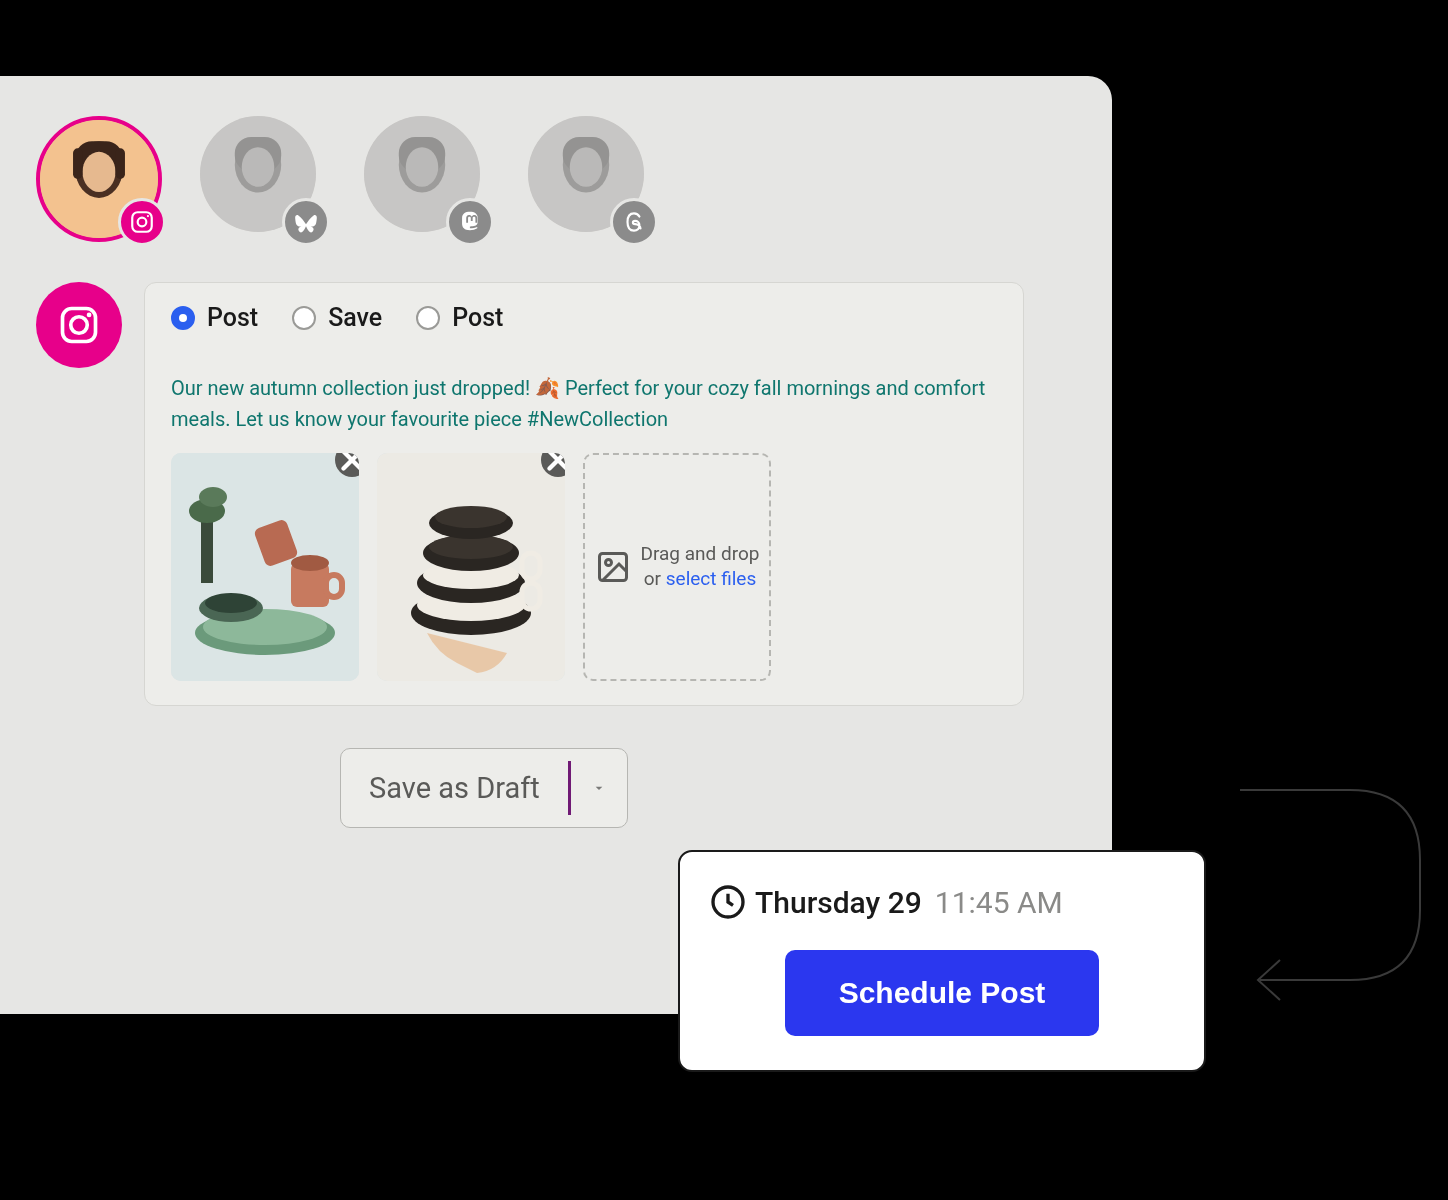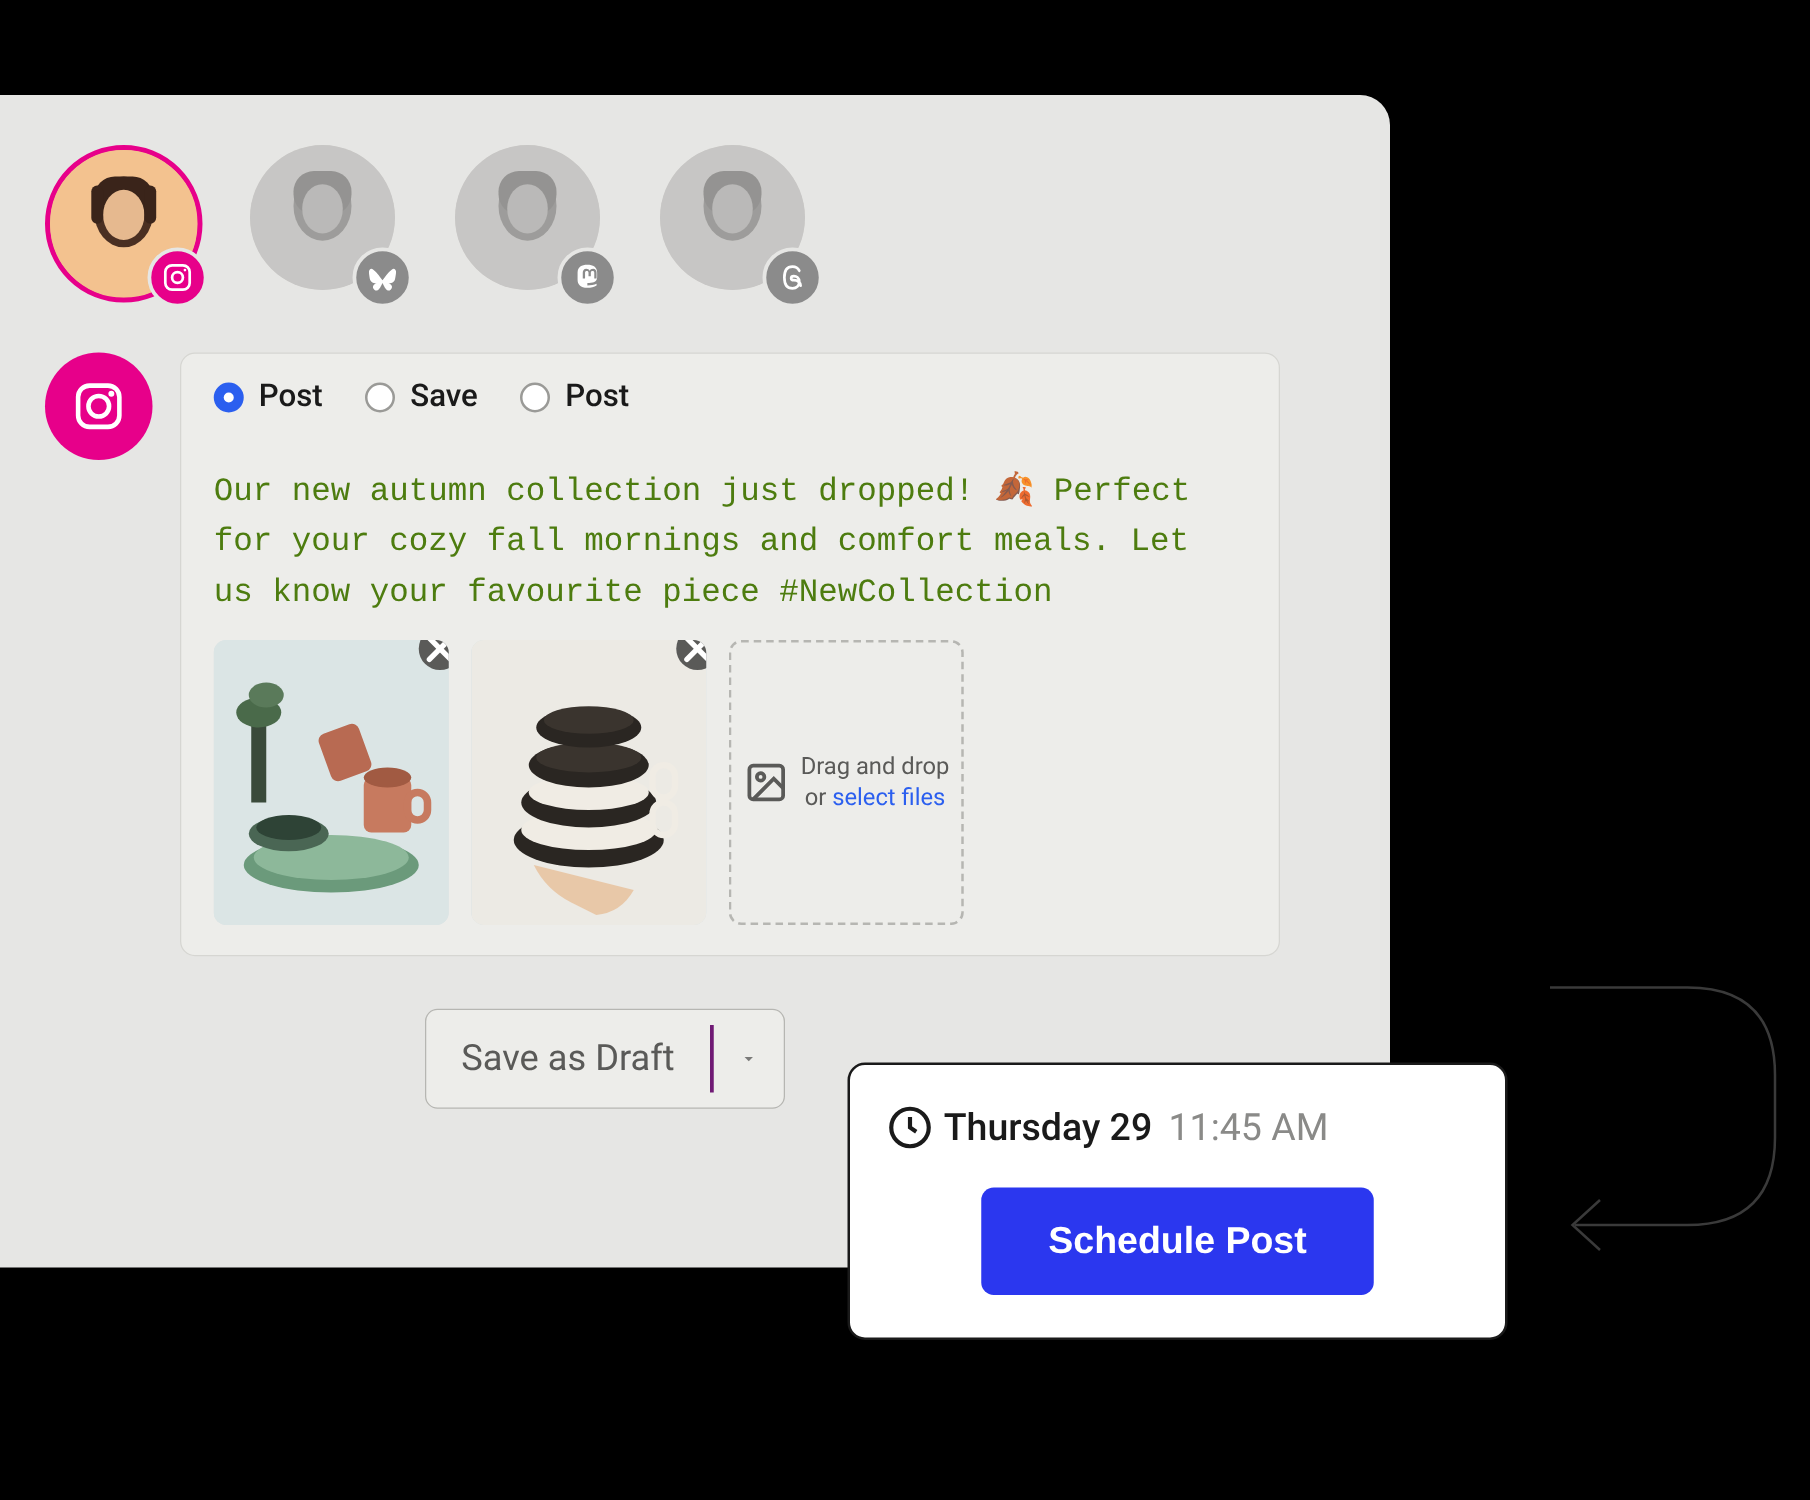--- a/index.html
+++ b/index.html
@@ -117,24 +117,23 @@
       border-radius: 50%;
       background: #fff;
     }
     .radio-label {
       font-size: 25px;
       font-weight: 500;
       color: #1a1a1a;
     }
     .caption {
       padding: 20px 26px 18px 26px;
-      font-size: 26px;
+      font-size: 20px;
       line-height: 1.55;
-      color: #4d7c0f;
-      font-family: Liberation Mono, monospace;
+      color: #0f766e;
     }
     .media-row {
       display: flex;
       gap: 18px;
       padding: 0 26px 24px 26px;
     }
     .thumb {
       width: 188px;
       height: 228px;
       border-radius: 10px;

